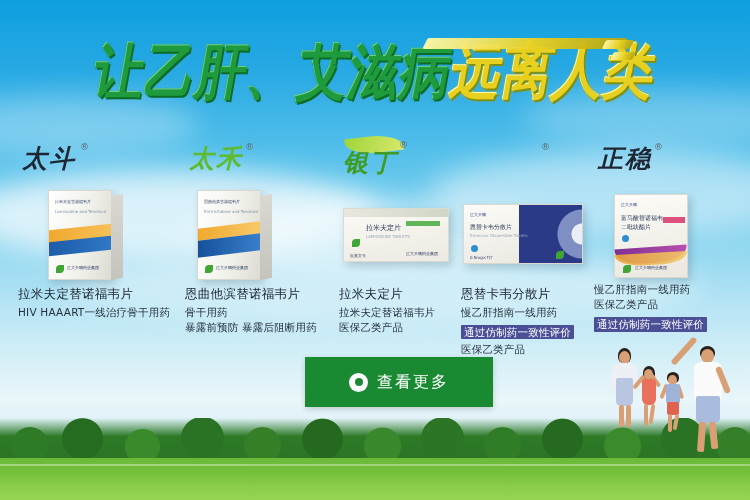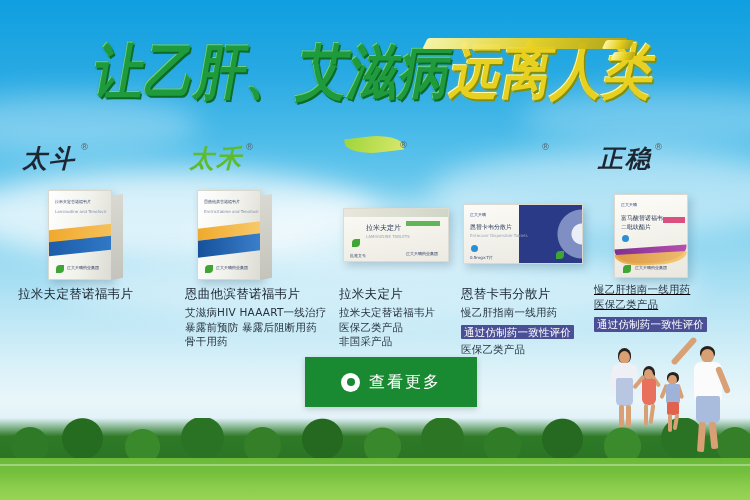--- a/index.html
+++ b/index.html
@@ -50,21 +50,21 @@
   .gold-streak.s2{left:604px;top:40px;width:28px;height:9px;}
   .gold-streak.s3{left:612px;top:52px;width:22px;height:8px;}
 
   
   .products{position:absolute;left:0;top:140px;width:750px;height:190px;}
   .product{position:absolute;top:0;}
   .p0{left:16px;width:172px;}
   .p1{left:183px;width:150px;}
   .p2{left:337px;width:120px;}
   .p3{left:459px;width:130px;}
-  .p4{left:592px;width:158px;text-decoration:underline;}
+  .p4{left:592px;width:158px;}
 
   .brand{height:46px;position:relative;}
   .brand .name{
     font-family:"DejaVu Serif","Liberation Serif",serif;
     font-size:25px;font-weight:bold;font-style:italic;letter-spacing:2px;
     position:absolute;left:6px;top:2px;
   }
   .brand .rmark{
     position:absolute;font-size:9px;color:#5a6b72;top:2px;
   }
@@ -110,21 +110,21 @@
     letter-spacing:.2px;white-space:nowrap;
   }
   .pline.hl{
     display:inline-block;background:#4a4f96;color:#ffffff;
     padding:0 3px;border-radius:1px;
   }
   .hlwrap{line-height:1.42;}
 
   
   .cta{
-    position:absolute;left:305px;top:357px;width:172px;height:50px;
+    position:absolute;left:305px;top:357px;width:188px;height:50px;
     background:#1a8a32;display:flex;align-items:center;justify-content:center;
     gap:9px;cursor:pointer;box-shadow:0 2px 6px rgba(0,0,0,.18);
   }
   .cta .eye{
     width:19px;height:19px;border-radius:50%;background:#fff;position:relative;
   }
   .cta .eye:after{
     content:"";position:absolute;left:5.5px;top:5.5px;width:8px;height:8px;
     border-radius:50%;background:#1a8a32;
   }
@@ -199,64 +199,64 @@
           <div class="txt" style="left:6px;top:8px;">拉米夫定替诺福韦片</div>
           <div class="txt" style="left:6px;top:18px;color:#8090a8;">Lamivudine and Tenofovir</div>
           <div class="band" style="left:0;top:36px;width:62px;height:13px;background:linear-gradient(90deg,#f0a92e,#f6c05a);transform:skewY(-6deg);"></div>
           <div class="band" style="left:0;top:48px;width:62px;height:14px;background:linear-gradient(90deg,#1d5ca8,#2f78c6);transform:skewY(-6deg);"></div>
           <div class="leafmark" style="left:7px;top:74px;"></div>
           <div class="txt" style="left:18px;top:74px;">正大天晴药业集团</div>
           <div class="side"></div>
         </div>
       </div>
       <div class="ptitle">拉米夫定替诺福韦片</div>
+      <div class="pline">HIV HAAART一线治疗骨干用药</div>
     </div>
 
     <div class="product p1">
       <div class="brand brand-green">
         <span class="name" style="color: rgb(95, 187, 46);">太禾</span>
         <span class="rmark" style="left:62px;">®</span>
       </div>
       <div class="boxwrap">
         <div class="box box-tall" style="left:14px;">
           <div class="txt" style="left:6px;top:8px;">恩曲他滨替诺福韦片</div>
           <div class="txt" style="left:6px;top:18px;color:#8090a8;">Emtricitabine and Tenofovir</div>
           <div class="band" style="left:0;top:34px;width:62px;height:12px;background:linear-gradient(90deg,#f0a92e,#f8c969);transform:skewY(-7deg);"></div>
           <div class="band" style="left:0;top:46px;width:62px;height:17px;background:linear-gradient(90deg,#16509b,#3a7fca);transform:skewY(-7deg);"></div>
           <div class="leafmark" style="left:7px;top:74px;"></div>
           <div class="txt" style="left:18px;top:74px;">正大天晴药业集团</div>
           <div class="side"></div>
         </div>
       </div>
       <div class="ptitle">恩曲他滨替诺福韦片</div>
-      <div class="pline">艾滋病HIV HAAART一线治疗</div>
+      <div class="pline">骨干用药</div>
       <div class="pline">暴露前预防 暴露后阻断用药</div>
-      <div class="pline">骨干用药</div>
     </div>
 
     <div class="product p2">
       <div class="brand brand-green2">
         <span class="leaf"></span>
+        <span class="name" style="top: 6px; color: rgb(63, 156, 35);">银丁</span>
         <span class="rmark" style="left:62px;top:0px;">®</span>
       </div>
       <div class="boxwrap">
         <div class="box box-flat">
           <div class="band" style="left:0;top:0;width:104px;height:8px;background:linear-gradient(90deg,#e9e7dd,#cfd6c6);"></div>
           <div class="txt" style="left:22px;top:14px;font-size:7px;color:#1d2c4e;">拉米夫定片</div>
           <div class="txt" style="left:22px;top:25px;color:#9aa6b8;">LAMIVUDINE TABLETS</div>
           <div class="leafmark" style="left:8px;top:30px;"></div>
           <div class="txt" style="left:6px;top:44px;">批准文号</div>
           <div class="band" style="left:62px;top:12px;width:34px;height:5px;background:#3fa535;opacity:.8;"></div>
           <div class="txt" style="left:62px;top:42px;">正大天晴药业集团</div>
         </div>
       </div>
       <div class="ptitle">拉米夫定片</div>
       <div class="pline">拉米夫定替诺福韦片</div>
       <div class="pline">医保乙类产品</div>
-      <div class="pline">非国采产品</div>
     </div>
 
     <div class="product p3">
       <div class="brand brand-olive">
         <span class="rmark" style="left:82px;">®</span>
       </div>
       <div class="boxwrap">
         <div class="box box-wide">
           <div class="band" style="left:55px;top:0;width:63px;height:58px;background:radial-gradient(circle at 100% 50%,#e9eef7 0 10px,#7f8fc4 11px 24px,#2b3a86 25px 58px);"></div>
           <div class="txt" style="left:6px;top:7px;color:#2b3a86;">正大天晴</div>

